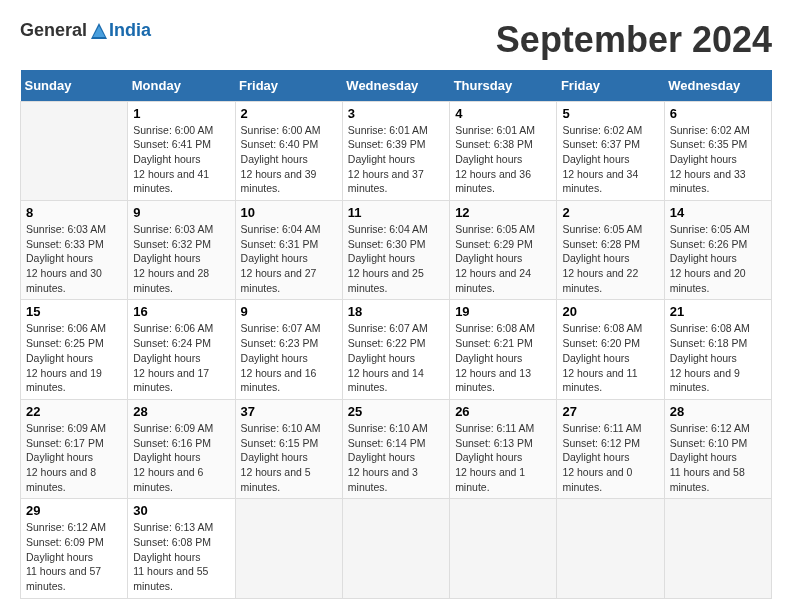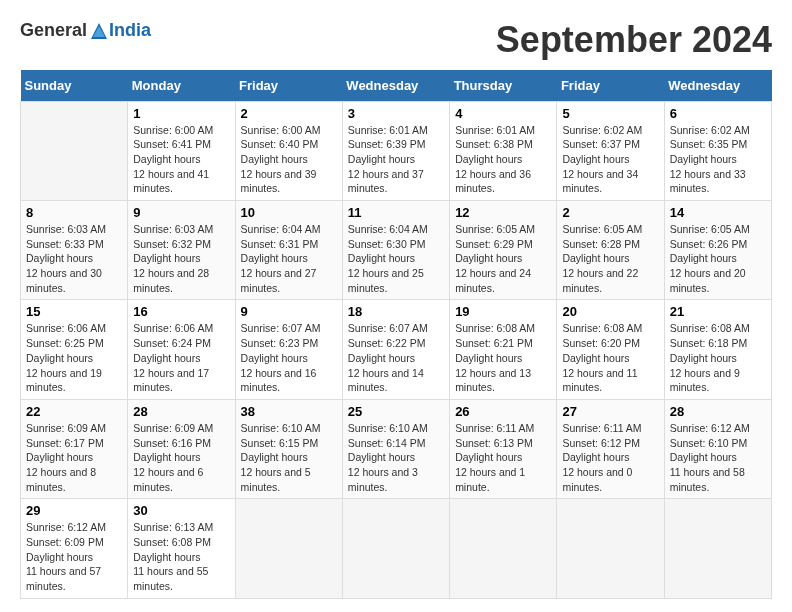--- a/index.html
+++ b/index.html
@@ -214,21 +214,21 @@
       <tr>
         <td>
           <span class="day-num">22</span>
           <div class="day-info">Sunrise: 6:09 AM<br>Sunset: 6:17 PM<br>Daylight hours<br>12 hours and 8 minutes.</div>
         </td>
         <td>
           <span class="day-num">28</span>
           <div class="day-info">Sunrise: 6:09 AM<br>Sunset: 6:16 PM<br>Daylight hours<br>12 hours and 6 minutes.</div>
         </td>
         <td>
-          <span class="day-num">38</span>
+          <span class="day-num">37</span>
           <div class="day-info">Sunrise: 6:10 AM<br>Sunset: 6:15 PM<br>Daylight hours<br>12 hours and 5 minutes.</div>
         </td>
         <td>
           <span class="day-num">25</span>
           <div class="day-info">Sunrise: 6:10 AM<br>Sunset: 6:14 PM<br>Daylight hours<br>12 hours and 3 minutes.</div>
         </td>
         <td>
           <span class="day-num">26</span>
           <div class="day-info">Sunrise: 6:11 AM<br>Sunset: 6:13 PM<br>Daylight hours<br>12 hours and 1 minute.</div>
         </td>

